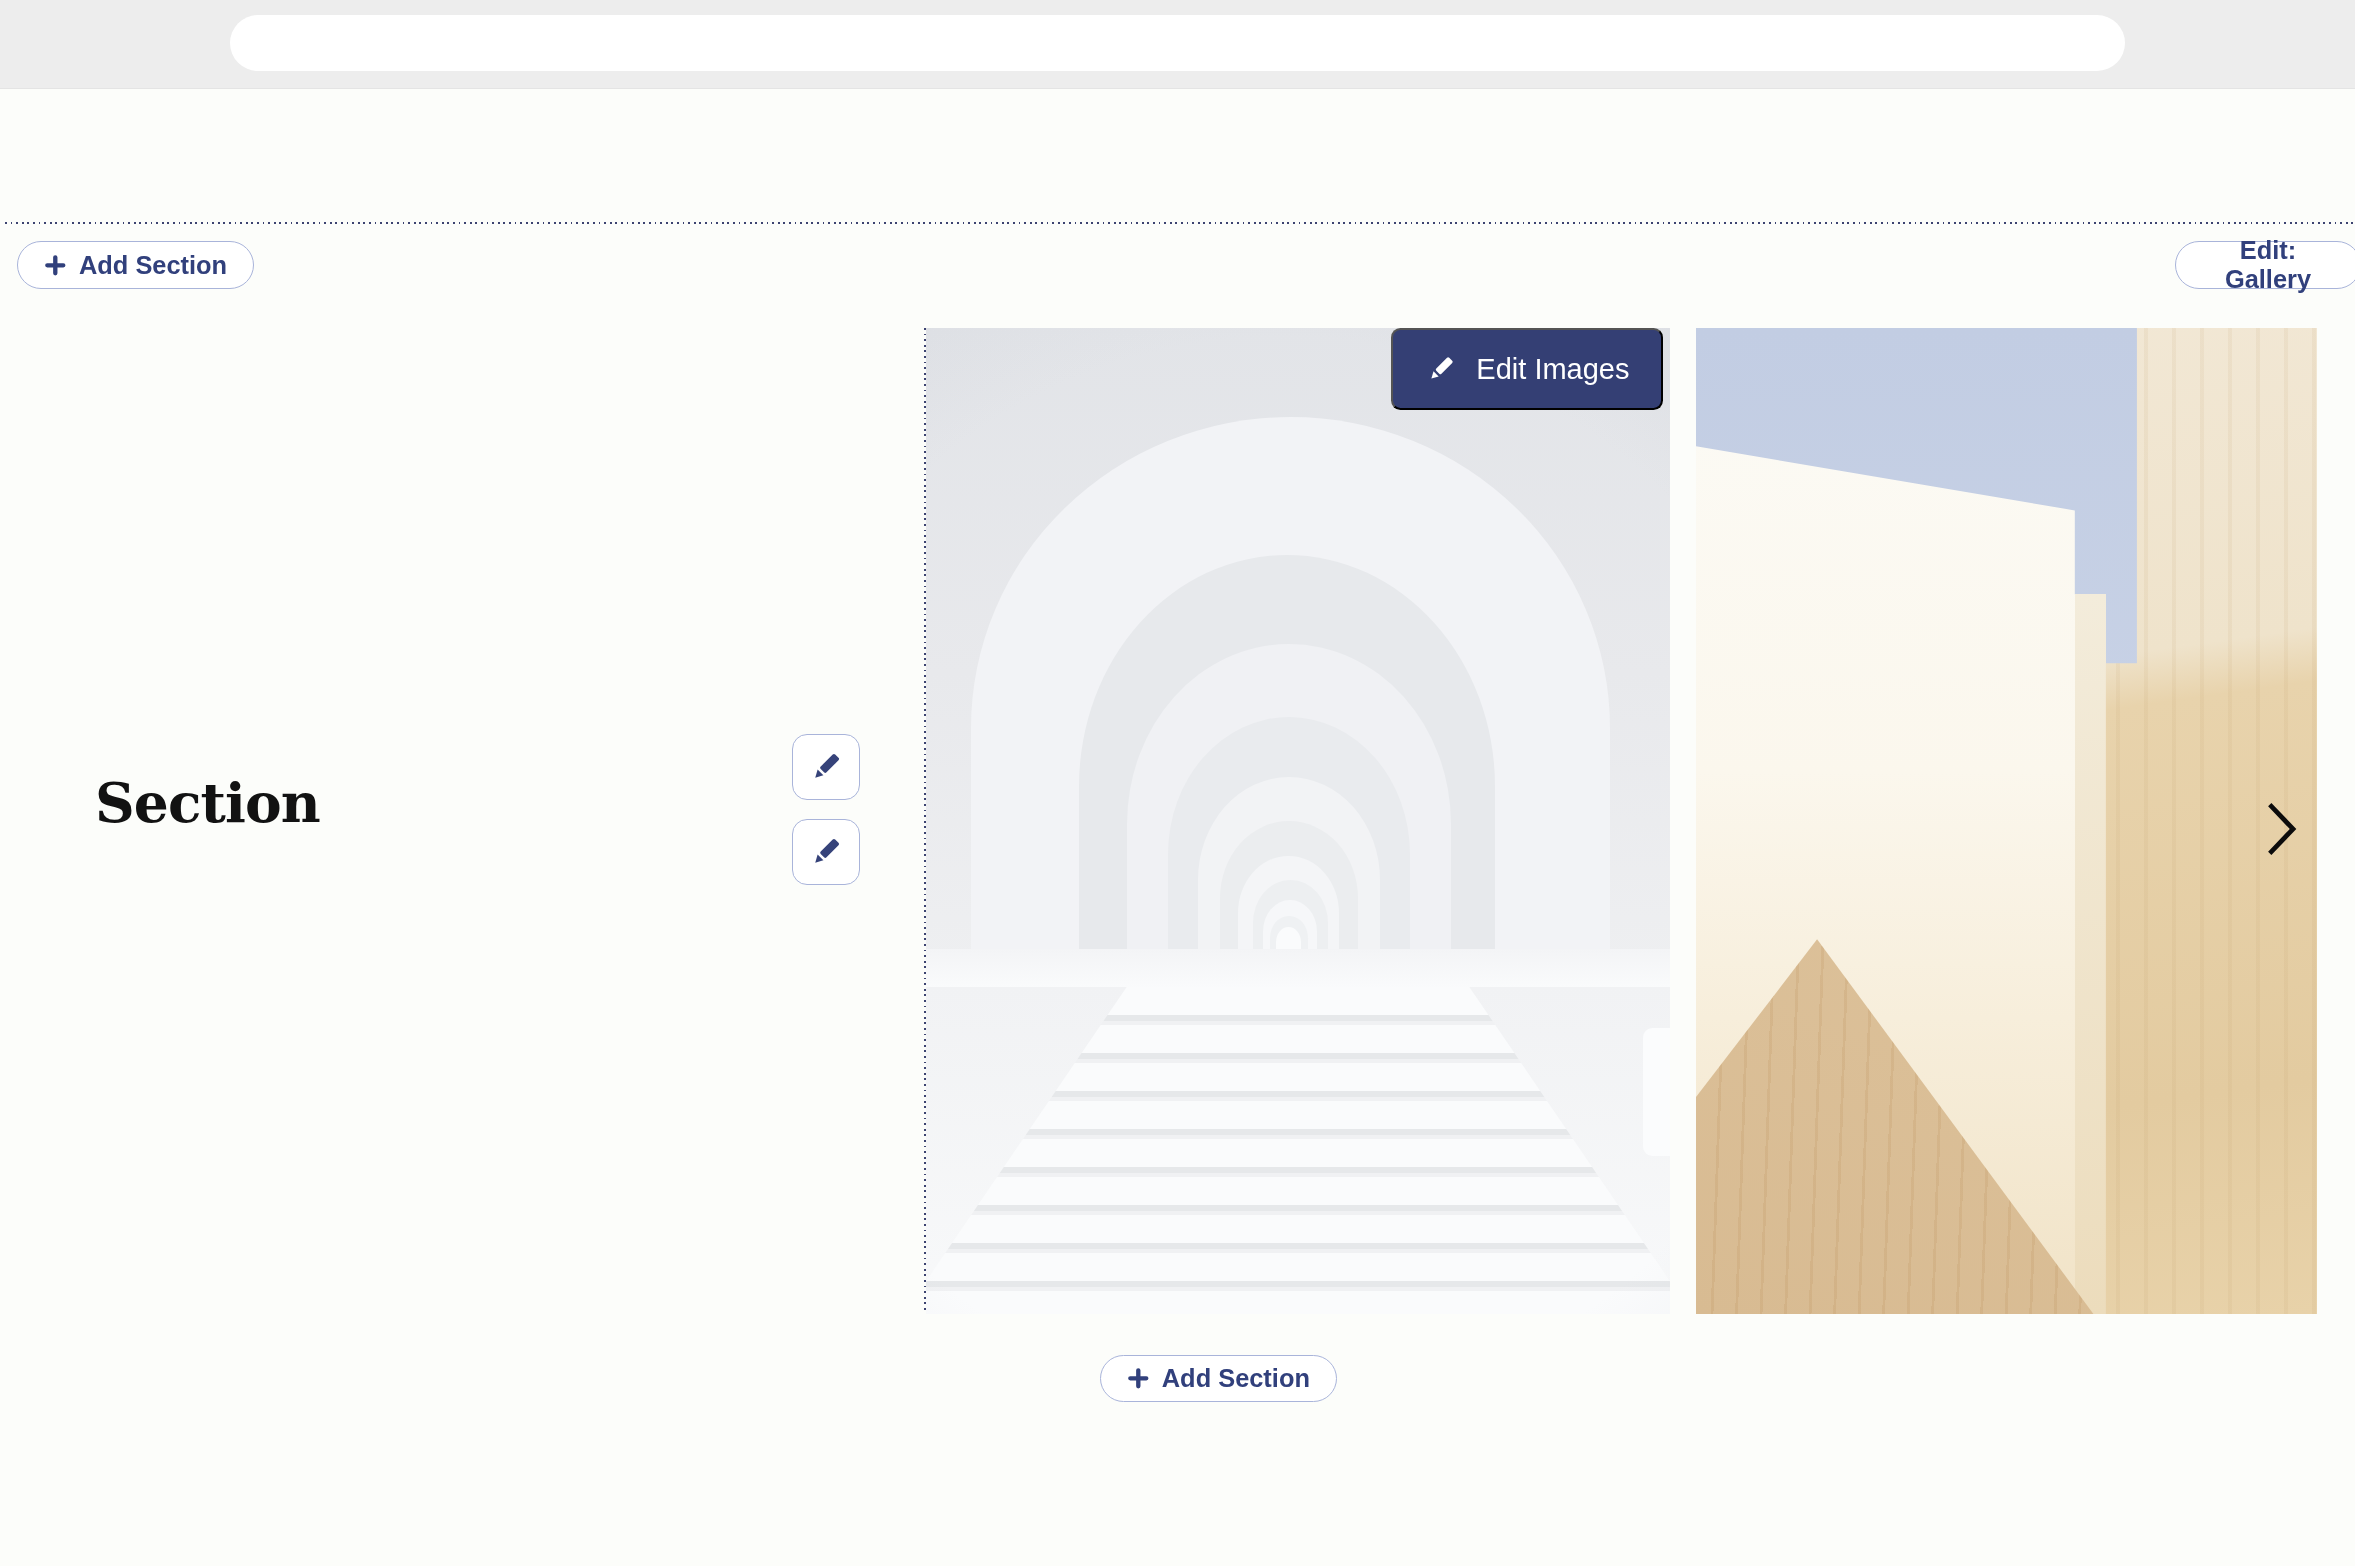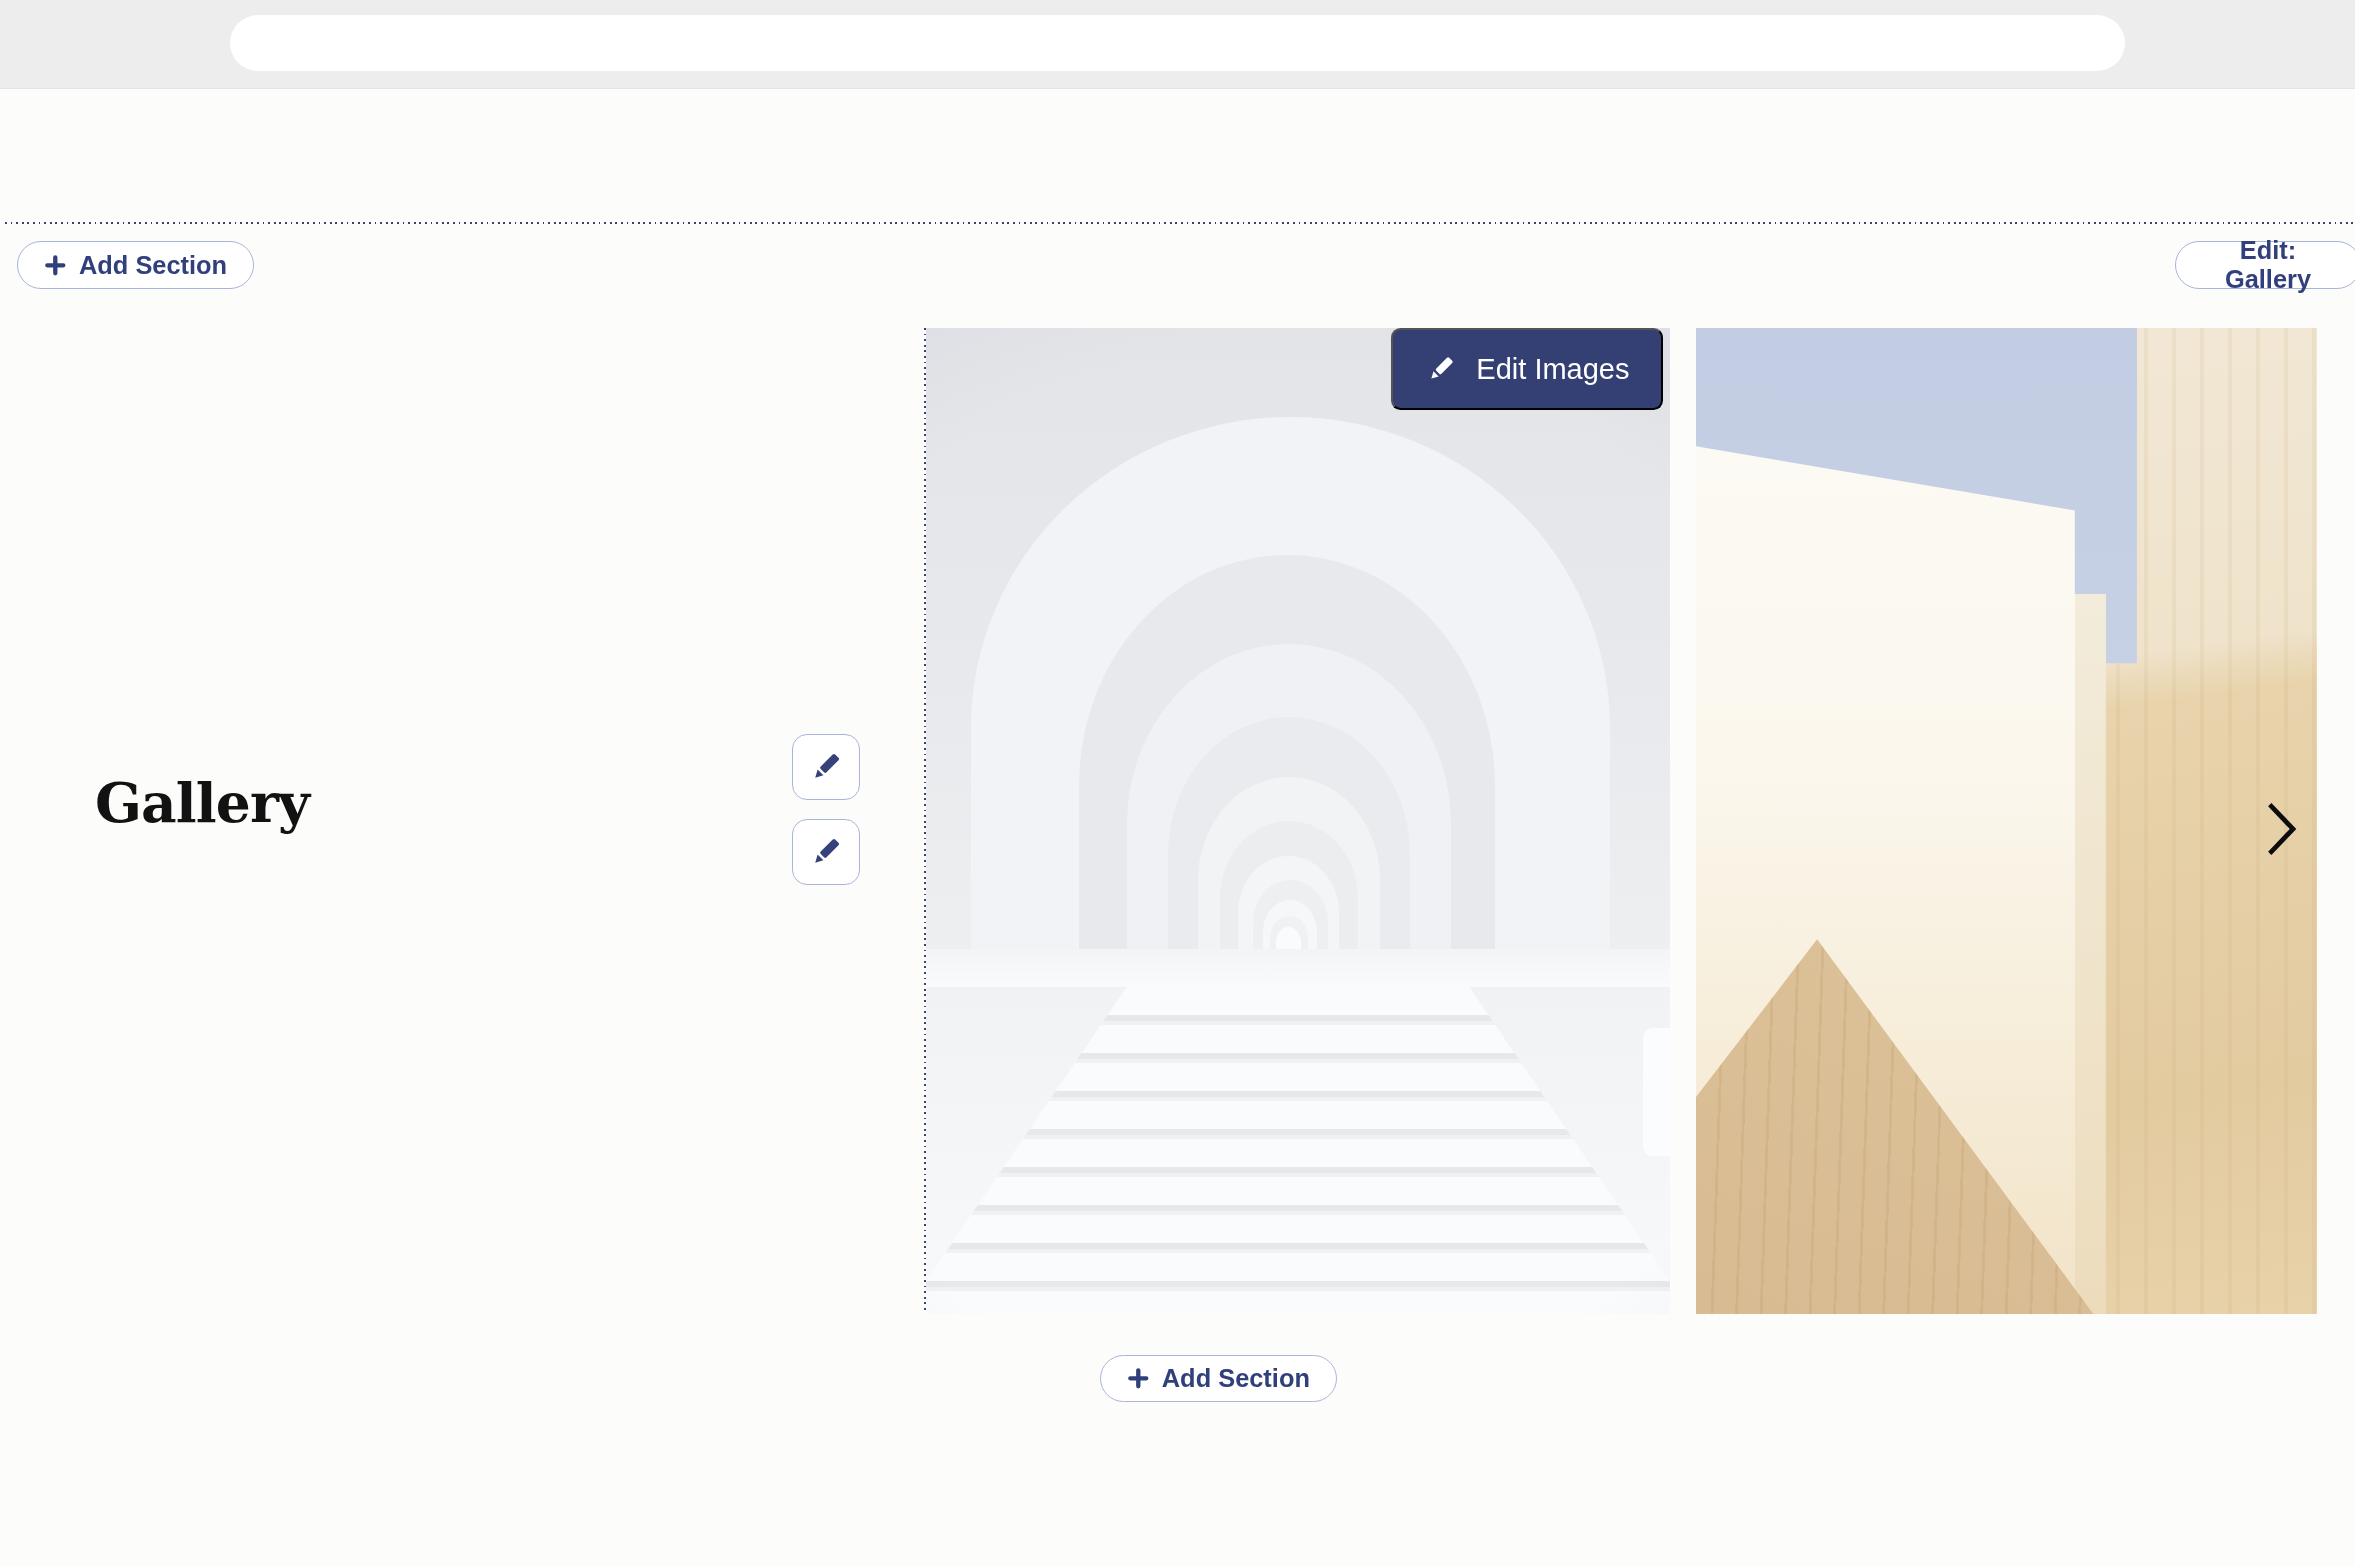--- a/index.html
+++ b/index.html
@@ -126,21 +126,21 @@
       <svg class="plus-icon" viewBox="0 0 24 24">
         <path d="M12 3.5v17M3.5 12h17"></path>
       </svg>
       <span>Add Section</span>
     </button>
 
     <button class="pill-btn" id="edit-section">
       <span>Edit: Gallery</span>
     </button>
 
-    <h2 id="gallery-heading">Gallery</h2>
+    <h2 id="gallery-heading">Section</h2>
 
     <button class="edit-sq-btn" id="edit-heading-btn">
       <svg class="pencil-navy" viewBox="0 0 26 26">
         <g transform="rotate(45 13 13)">
           <rect x="10.2" y="2.5" width="5.6" height="14" rx="1.2"></rect>
           <path d="M10.2 18.3 L15.8 18.3 L13 23.4 Z"></path>
         </g>
       </svg>
     </button>
 

